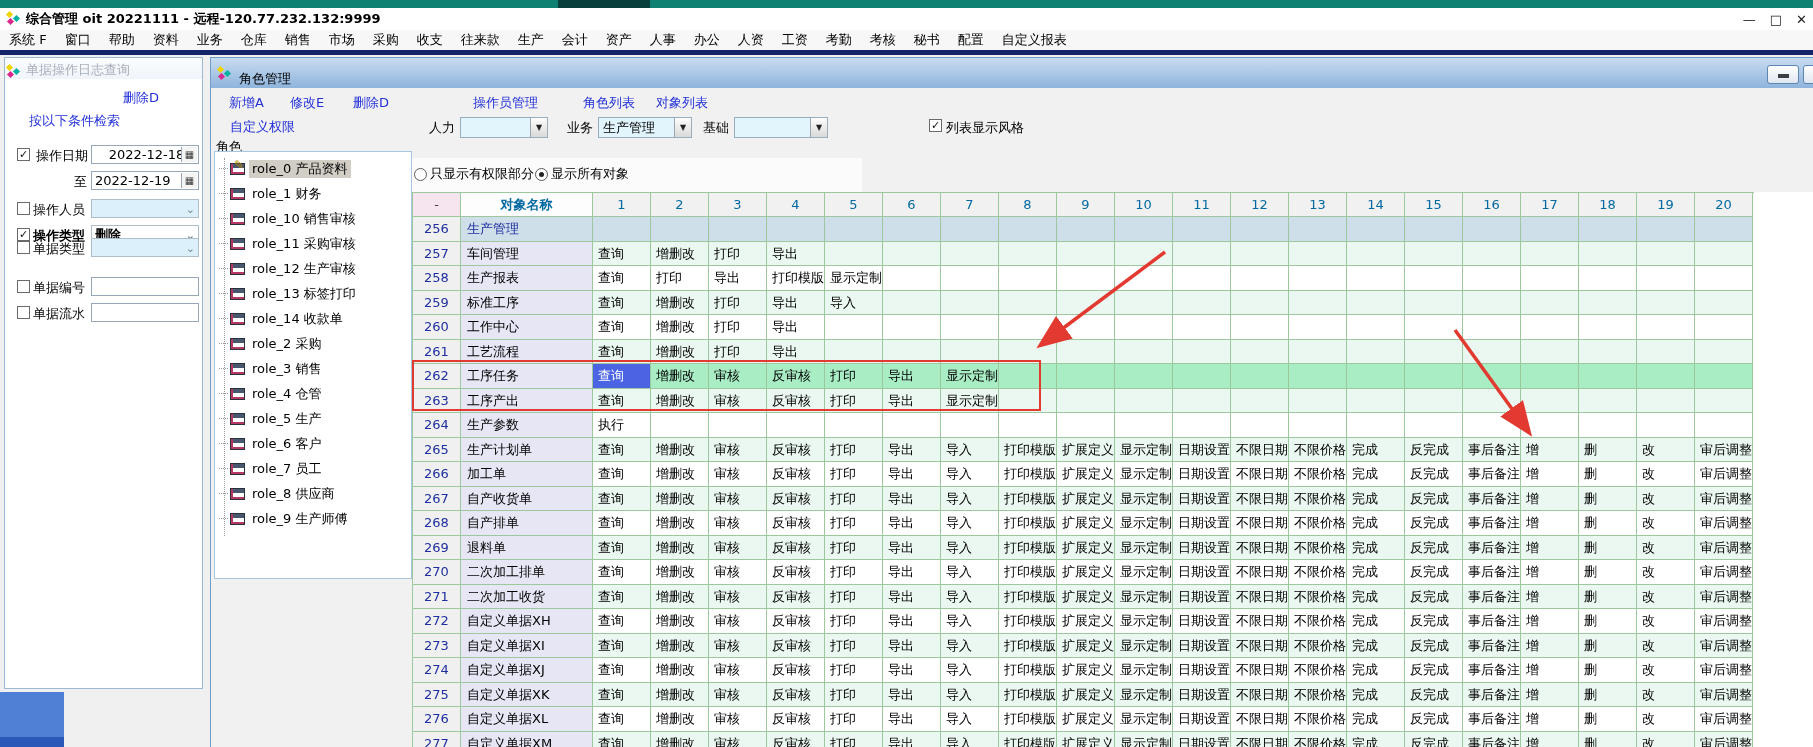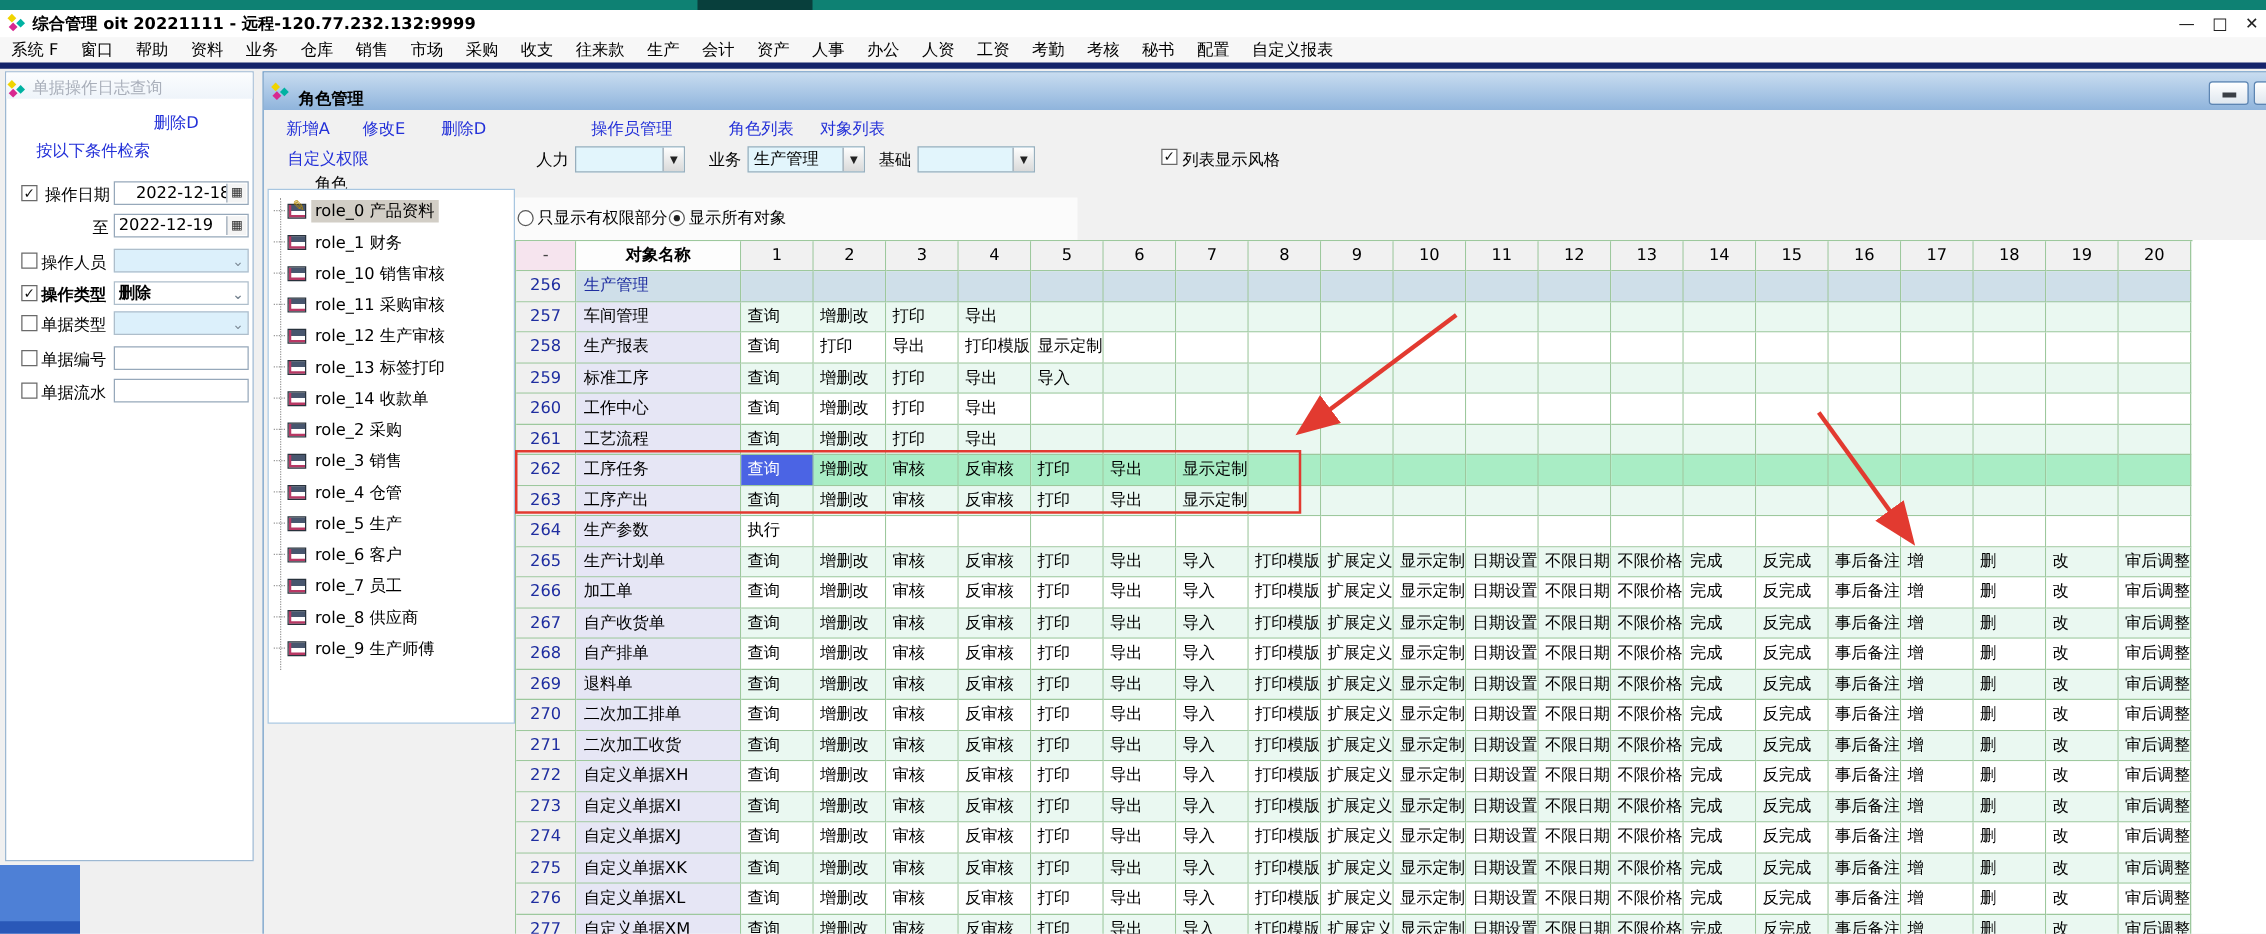--- a/index.html
+++ b/index.html
@@ -39,21 +39,21 @@
   .chev{position:absolute;right:3px;top:1px;color:#7b8894;font-size:11px;}
   .chev::after{content:"⌄";}
   .datebtn{position:absolute;right:1px;top:1px;width:15px;height:15px;background:#f4f4f4;border-left:1px solid #9aa8b6;
            text-align:center;line-height:15px;font-size:10px;color:#333;}
   .datebtn::after{content:"▦";}
   .blue-box{left:0;top:692px;width:64px;height:55px;background:#4e80d6;}
   .blue-box-dark{left:0;top:737px;width:64px;height:10px;background:#2a58b8;}
   
   .role-window{left:210px;top:57px;width:1606px;height:695px;background:#f1f1f1;border:1px solid #6f9cc8;box-sizing:border-box;overflow:hidden;}
   .role-titlebar{position:absolute;left:0;top:0;width:100%;height:30px;background:linear-gradient(#c8dcf0,#8fb4dc);display:flex;align-items:center;}
-  .role-title{font-weight:bold;font-size:13px;margin-left:6px;margin-top:12px;}
+  .role-title{font-weight:normal;font-size:13px;margin-left:6px;margin-top:12px;}
   .childbtn{position:absolute;top:7px;width:32px;height:19px;background:linear-gradient(#ffffff,#dfe7ef);border:1px solid #5d85b2;border-radius:3px;box-sizing:border-box;}
   .childbtn .dash{position:absolute;left:10px;top:8px;width:11px;height:4px;background:#3a3f46;}
   .tlink{position:absolute;top:0;white-space:nowrap;}
   .flt-label{position:absolute;top:3px;white-space:nowrap;}
   .combo2{position:absolute;top:0;height:21px;box-sizing:border-box;border:1px solid #98aebc;background:#e2f5fc;line-height:19px;padding-left:4px;white-space:nowrap;overflow:hidden;}
   .combo2 .btn{position:absolute;right:0;top:0;width:16px;height:19px;background:linear-gradient(#fefefe,#d9d9d9);border-left:1px solid #9aa6b0;text-align:center;line-height:19px;font-size:8px;color:#222;}
   .combo2 .btn::after{content:"▼";}
   .cb2{position:absolute;width:13px;height:13px;border:1px solid #6a6a6a;background:#fff;box-sizing:border-box;text-align:center;line-height:11px;font-size:11px;}
   .cb2.checked::after{content:"✓";color:#111;}
   
@@ -74,21 +74,21 @@
   .table-bg{position:absolute;left:201px;top:134px;right:0;bottom:0;background:#fff;}
   .radio-strip{position:absolute;left:201px;top:100px;width:450px;height:34px;background:#fbfbfb;}
   .perm-table{position:absolute;left:201px;top:134px;width:1341px;border-top:1px solid #9dc89d;border-left:1px solid #9dc89d;}
   .trow{display:flex;height:24.5px;}
   .trow.thead{height:24px;}
   .tcell{box-sizing:border-box;border-right:1px solid #9dc89d;border-bottom:1px solid #9dc89d;
          overflow:hidden;white-space:nowrap;line-height:23px;background:#fff;flex:none;}
   .numcell{width:48px;text-align:center;color:#1f2ea0;background:#f0f0f0;}
   .namecell{width:132px;padding-left:6px;background:#e6e6f5;}
   .permcell{width:58px;padding-left:5px;}
-  .thead .tcell{background:#f1f1f1;color:#000000;text-align:center;padding-left:0;}
+  .thead .tcell{background:#f1f1f1;color:#0369a1;text-align:center;padding-left:0;}
   .thead .corner{background:#f6e4ee;color:#444;}
   .thead .namehead{background:#fdfdfd;font-weight:bold;}
   .mintcell{background:#eaf8f1;}
   .hlcell{background:#a9edc5;}
   .seccell{background:#cfdfe9;}
   .secname{background:#cfdfe9;color:#1f2ea0;}
   .selcell{background:#4b64e4;color:#fff;}
   
   .red-rect{position:absolute;left:412px;top:360px;width:629px;height:51px;border:2px solid #e23a30;box-sizing:border-box;pointer-events:none;}
   .anno-svg{position:absolute;left:0;top:0;pointer-events:none;}
@@ -166,21 +166,21 @@
           <span class="flabel">操作人员</span>
           <span class="finput combo">
             <span class="chev"></span>
           </span>
         </div>
         <div class="lrow" style="top: 167px; font-weight: bold;">
           <span class="cb checked"></span>
           <span class="flabel">操作类型</span>
           <span class="finput combo hasval">删除<span class="chev"></span></span>
         </div>
-        <div class="lrow" style="top: 191px;">
+        <div class="lrow" style="top: 180px;">
           <span class="cb"></span>
           <span class="flabel">单据类型</span>
           <span class="finput combo">
             <span class="chev"></span>
           </span>
         </div>
         <div class="lrow" style="top: 219px;">
           <span class="cb"></span>
           <span class="flabel">单据编号</span>
           <span class="finput text"></span>
@@ -220,21 +220,21 @@
 
     <span class="flt-label" style="left:218px;top:61px;">人力</span>
     <span class="combo2" style="left:249px;top:59px;width:88px;"><span></span><span class="btn"></span></span>
     <span class="flt-label" style="left:356px;top:61px;">业务</span>
     <span class="combo2" style="left:387px;top:59px;width:94px;"><span>生产管理</span><span class="btn"></span></span>
     <span class="flt-label" style="left:492px;top:61px;">基础</span>
     <span class="combo2" style="left:523px;top:59px;width:94px;"><span></span><span class="btn"></span></span>
     <span class="cb2 checked" style="left:718px;top:61px;"></span>
     <span class="flt-label" style="left:735px;top:61px;">列表显示风格</span>
 
-    <span class="flt-label" style="left:5px;top:80px;margin-left:36px;">角色</span>
+    <span class="flt-label" style="left:5px;top:80px;">角色</span>
     <div class="tree-box">
       <div class="treeline"></div>
     <div class="titem" style="top: 4px;">
           <span class="stub"></span>
           <span class="ticon edit"></span>
           <span class="tlabel sel">role_0 产品资料</span>
         </div>
         <div class="titem" style="top: 29px;">
           <span class="stub"></span>
           <span class="ticon"></span>

